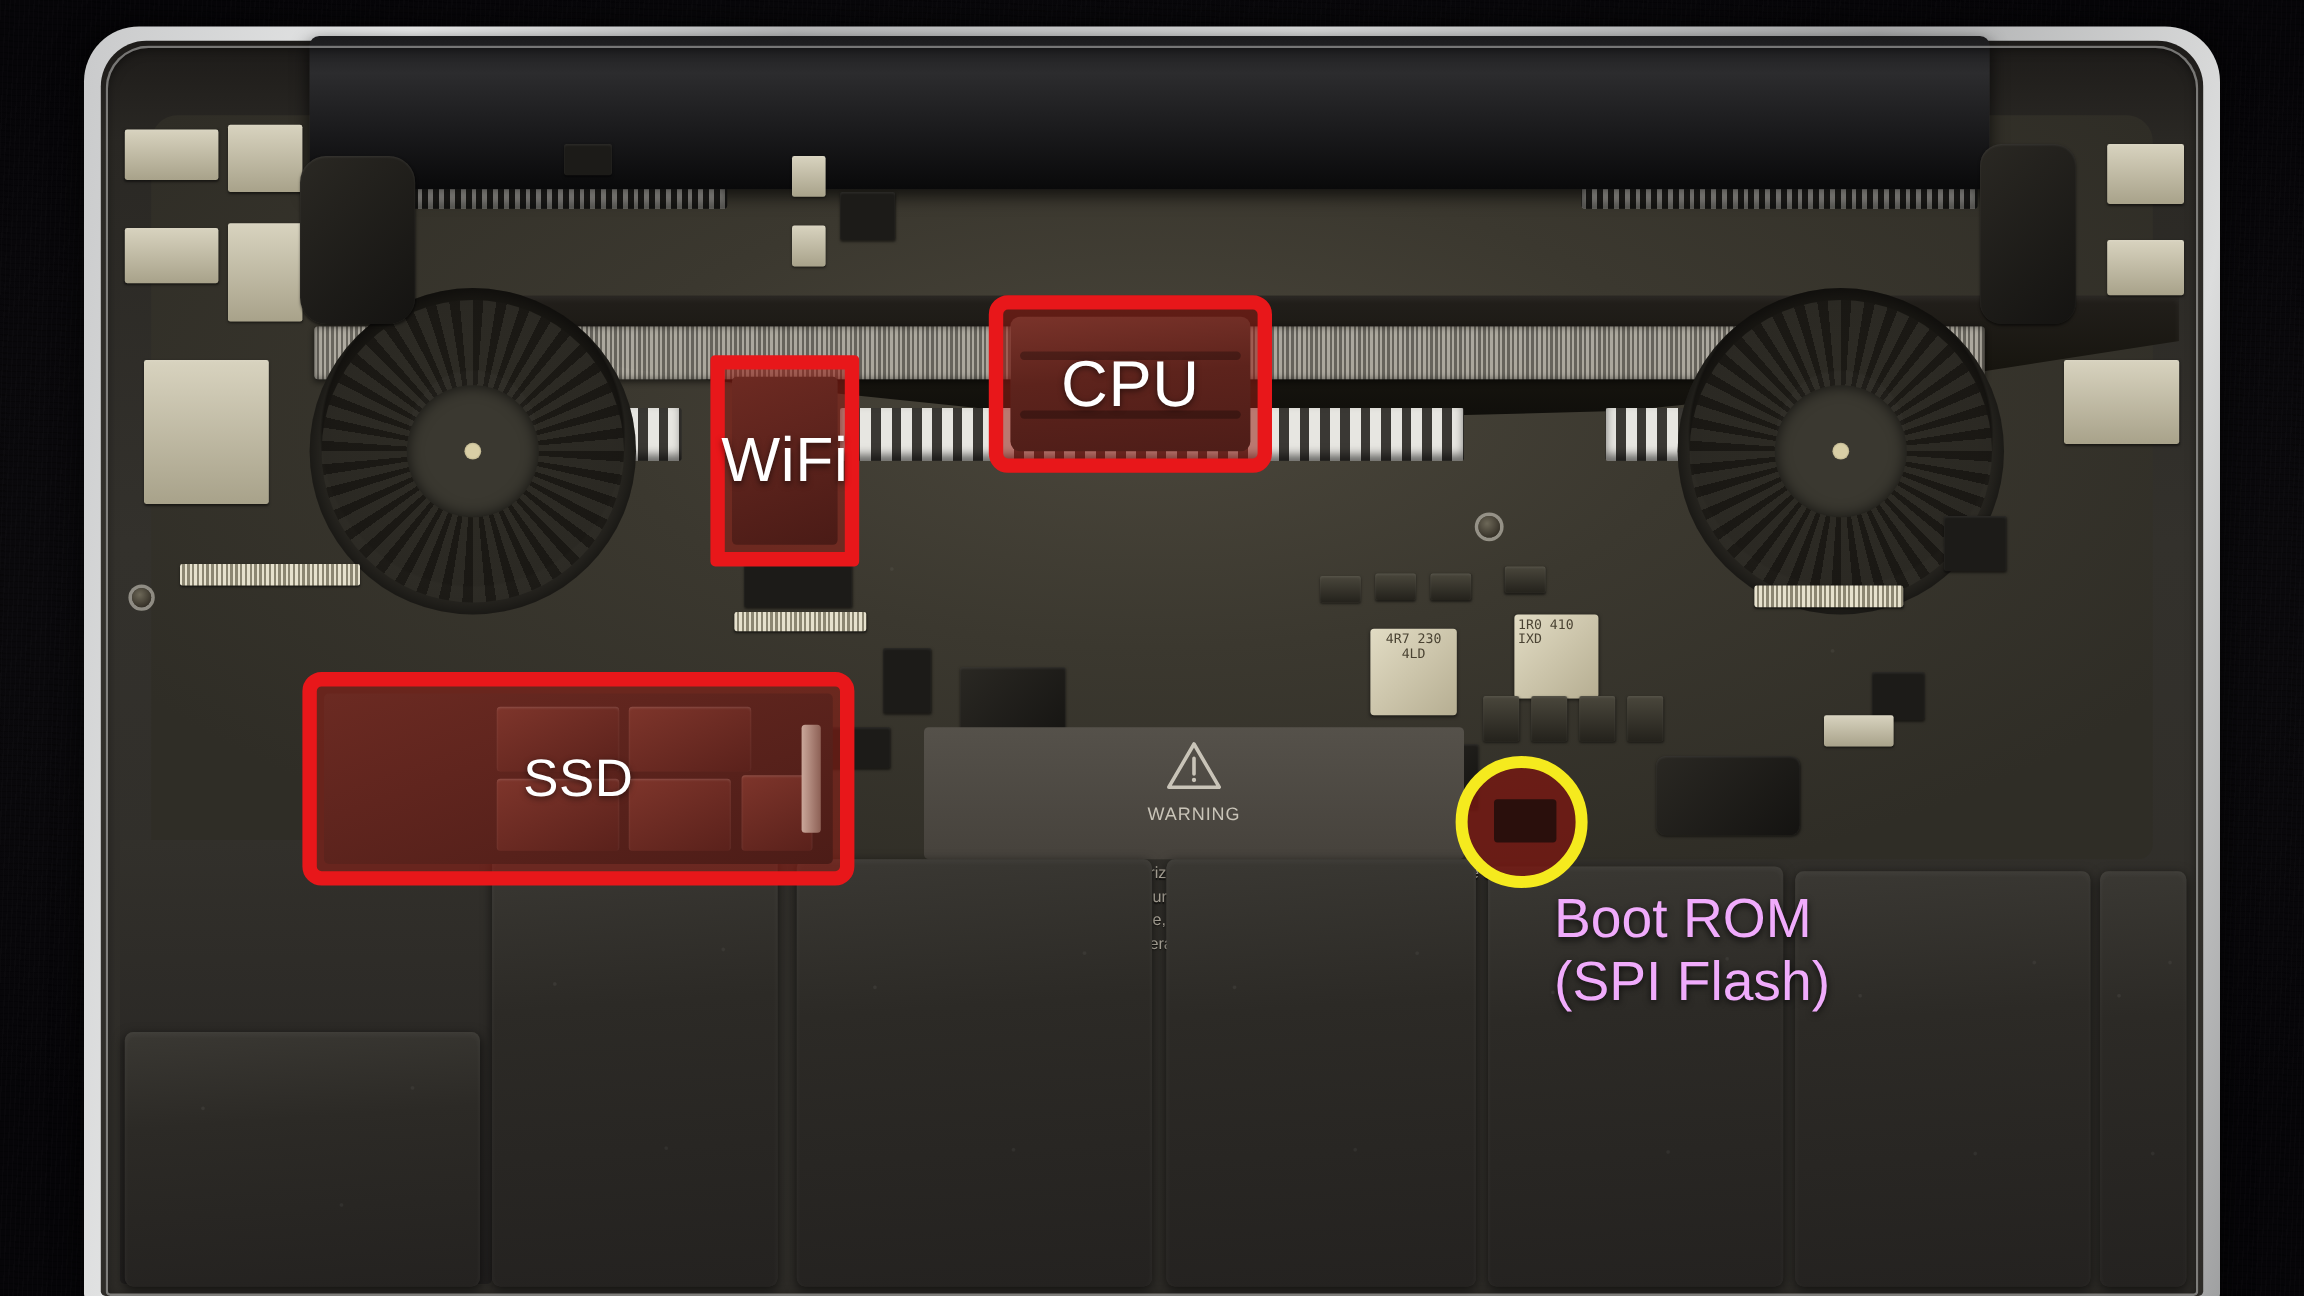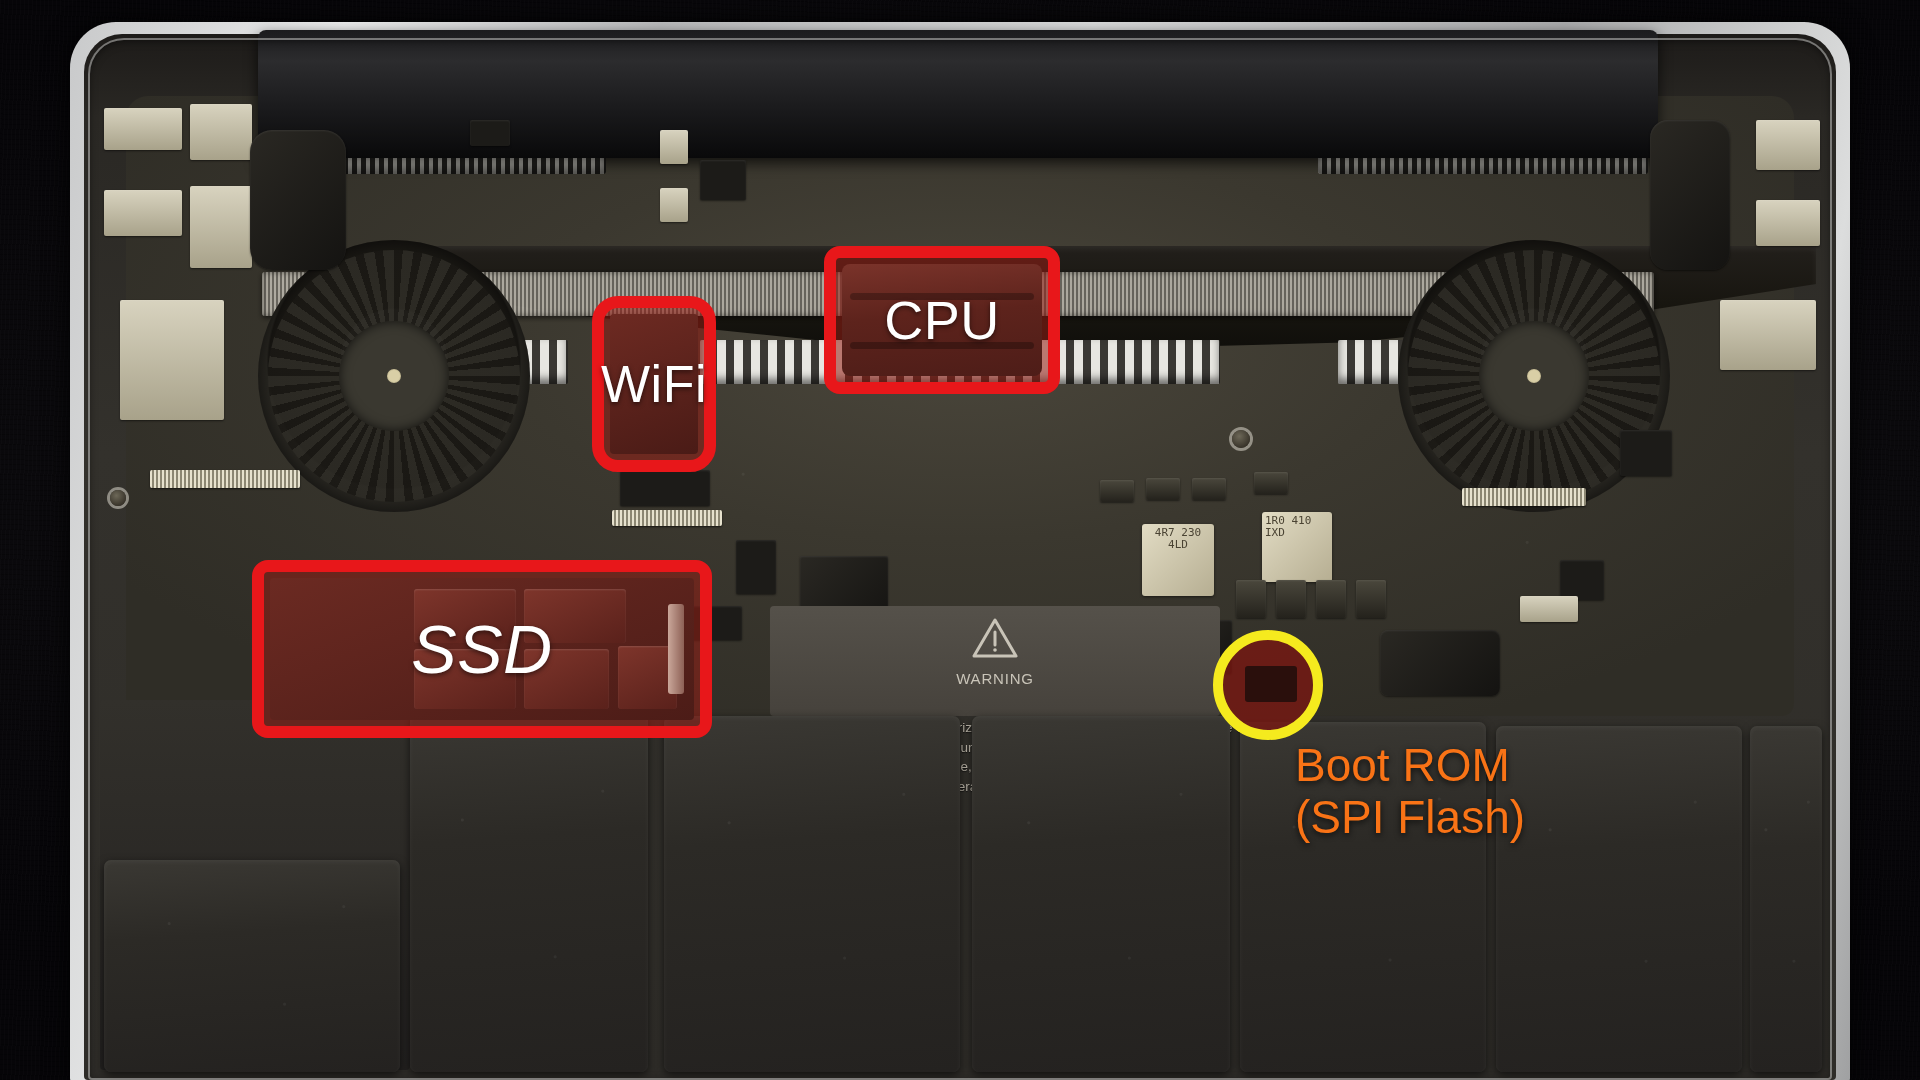--- a/index.html
+++ b/index.html
@@ -329,21 +329,21 @@
   <div class="batt" style="left:410px;top:712px;width:238px;height:360px;"></div>
   <div class="batt" style="left:664px;top:716px;width:296px;height:356px;"></div>
   <div class="batt" style="left:972px;top:716px;width:258px;height:356px;"></div>
   <div class="batt" style="left:1240px;top:722px;width:246px;height:350px;"></div>
   <div class="batt" style="left:1496px;top:726px;width:246px;height:346px;"></div>
   <div class="batt" style="left:104px;top:860px;width:296px;height:212px;"></div>
   <div class="batt" style="left:1750px;top:726px;width:72px;height:346px;"></div>
 
   <div class="bevel"></div>
 
-  <div class="anno" id="anno-wifi" style="left: 592px; top: 262px; width: 124px; height: 176px; border-width: 12px; border-color: rgb(232, 23, 26); border-radius: 26px; background: rgba(150, 30, 20, 0.55);">
+  <div class="anno" id="anno-wifi" style="left: 592px; top: 262px; width: 124px; height: 176px; border-width: 12px; border-color: rgb(232, 23, 26); border-radius: 4px; background: rgba(150, 30, 20, 0.55);">
     <div class="wifi-body"></div>
     <div class="anno-label" id="lbl-wifi" style="font-size: 52px; color: rgb(255, 255, 255); position: relative; z-index: 5;">WiFi</div>
   </div>
 
   <div class="anno" id="anno-cpu" style="left: 824px; top: 212px; width: 236px; height: 148px; border-width: 12px; border-color: rgb(232, 23, 26); border-radius: 16px; background: rgba(150, 30, 20, 0.55);">
     <div class="cpu-body">
       <div class="cpu-ridge" style="top:26%;"></div>
       <div class="cpu-ridge" style="top:70%;"></div>
     </div>
     <div class="anno-label" id="lbl-cpu" style="font-size: 54px; color: rgb(255, 255, 255); position: relative; z-index: 5;">CPU</div>
@@ -352,22 +352,22 @@
 
   <div class="anno" id="anno-ssd" style="left: 252px; top: 526px; width: 460px; height: 178px; border-width: 12px; border-color: rgb(232, 23, 26); border-radius: 16px; background: rgba(150, 30, 20, 0.55);">
     <div class="ssd-body">
       <div class="ssd-chip" style="left:34%;top:8%;width:24%;height:38%;"></div>
       <div class="ssd-chip" style="left:60%;top:8%;width:24%;height:38%;"></div>
       <div class="ssd-chip" style="left:34%;top:50%;width:24%;height:42%;"></div>
       <div class="ssd-chip" style="left:60%;top:50%;width:20%;height:42%;"></div>
       <div class="ssd-chip" style="left:82%;top:48%;width:14%;height:44%;"></div>
       <div class="ssd-conn"></div>
     </div>
-    <div class="anno-label" id="lbl-ssd" style="font-size: 68px; color: rgb(255, 255, 255); position: relative; z-index: 5; font-style: italic;">SSD</div>
+    <div class="anno-label" id="lbl-ssd" style="font-size: 44px; color: rgb(255, 255, 255); position: relative; z-index: 5;">SSD</div>
   </div>
 
   <div class="anno-circle" id="anno-rom" style="left: 1213px; top: 630px; width: 110px; height: 110px; border-width: 10px; border-color: rgb(245, 234, 30); background: rgba(120, 24, 18, 0.8);">
     <div class="rom-chip"></div>
   </div>
-  <div class="free-label" id="lbl-rom" style="left: 1295px; top: 740px; font-size: 46px; color: #f97316; text-align: left;">Boot ROM
+  <div class="free-label" id="lbl-rom" style="left: 1295px; top: 740px; font-size: 46px; color: #f0abfc; text-align: left;">Boot ROM
 (SPI Flash)</div>
 
 </div>
 
 </body></html>

